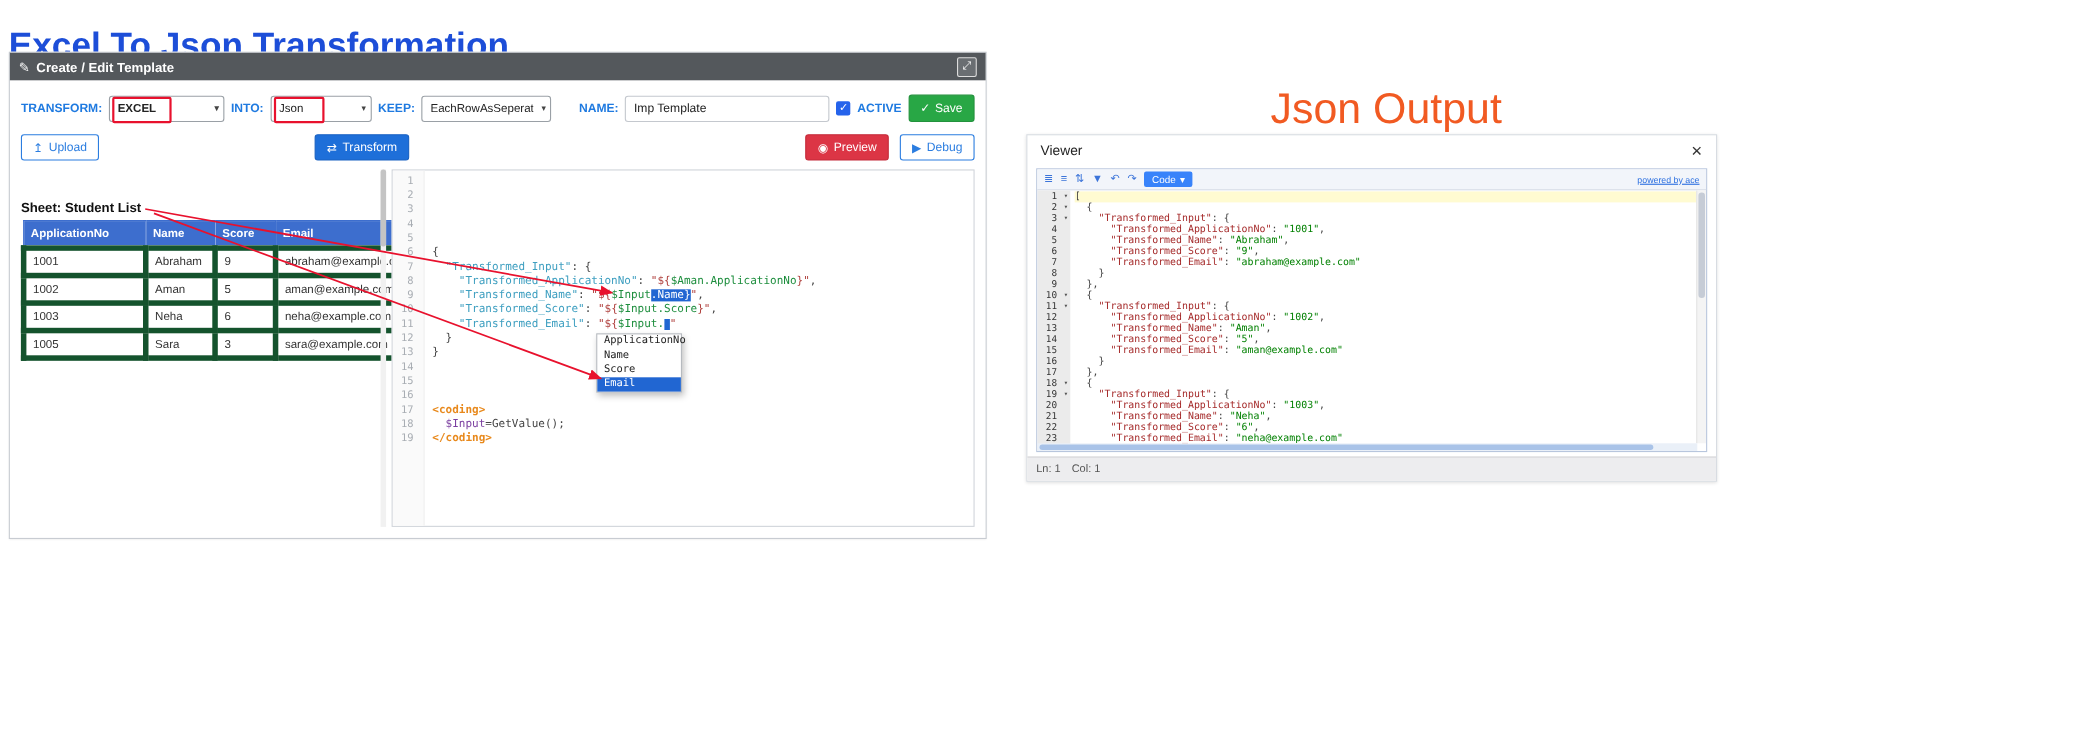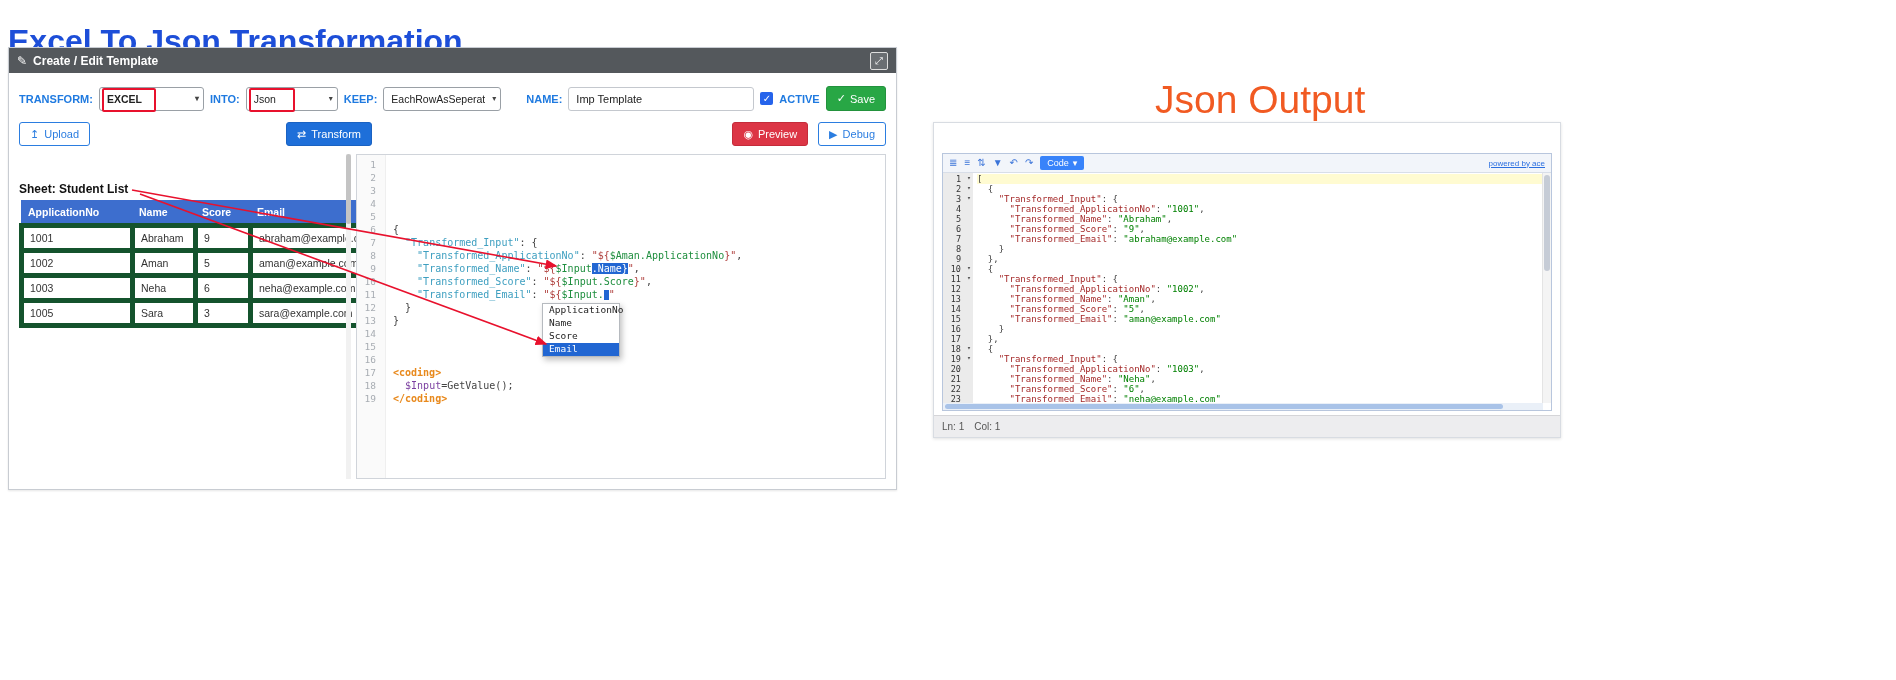--- a/index.html
+++ b/index.html
@@ -266,20 +266,24 @@
           <div class="ac-item">Score</div>
           <div class="ac-item selected">Email</div>
         </div>
     </div>
   </div>
 </div>
 
 <h1 class="right-title">Json Output</h1>
 
 <div class="viewer-panel">
+  <div class="viewer-head">
+    <span>Viewer</span>
+    <span class="viewer-close">✕</span>
+  </div>
   <div class="ace-wrap">
     <div class="ace-toolbar">
       <span class="ace-icons" id="ace-icons">
           <span class="ace-icon">≣</span>
           <span class="ace-icon">≡</span>
           <span class="ace-icon">⇅</span>
           <span class="ace-icon">▼</span>
           <span class="ace-icon">↶</span>
           <span class="ace-icon">↷</span>
         </span>

